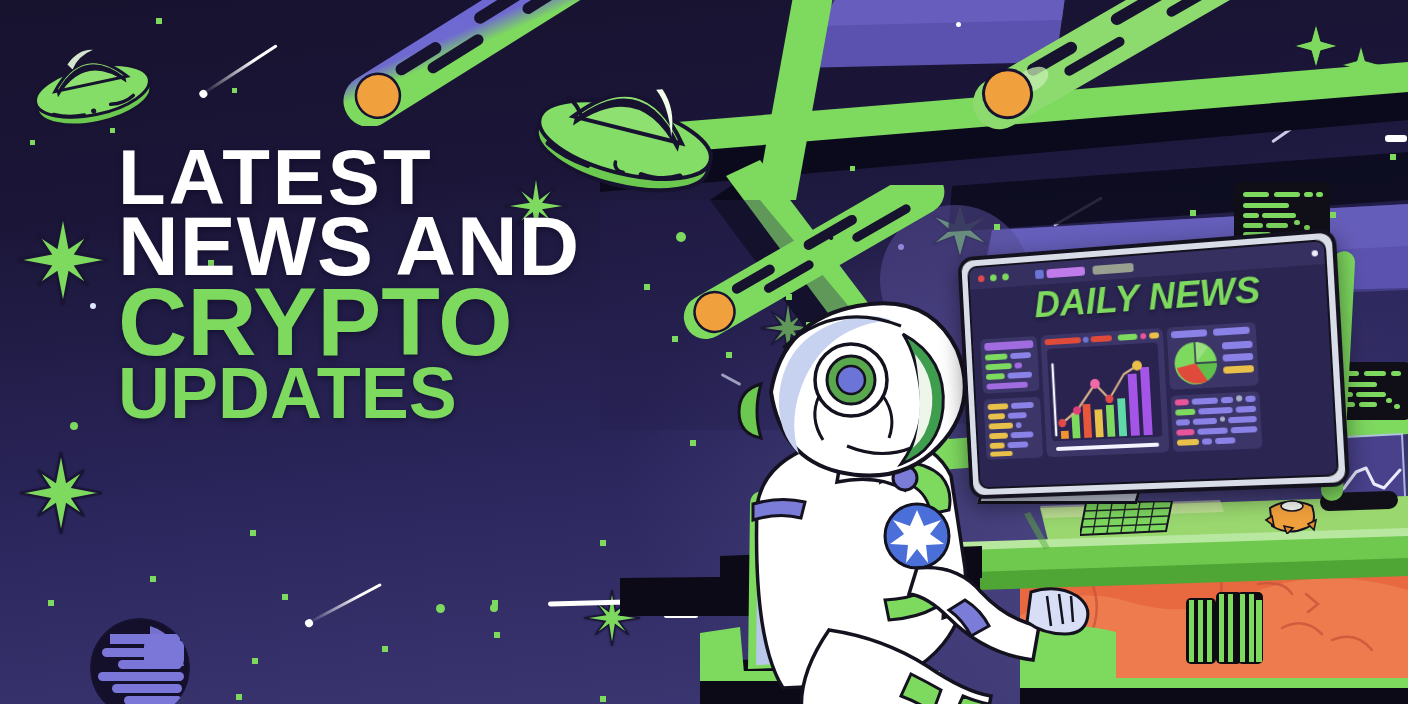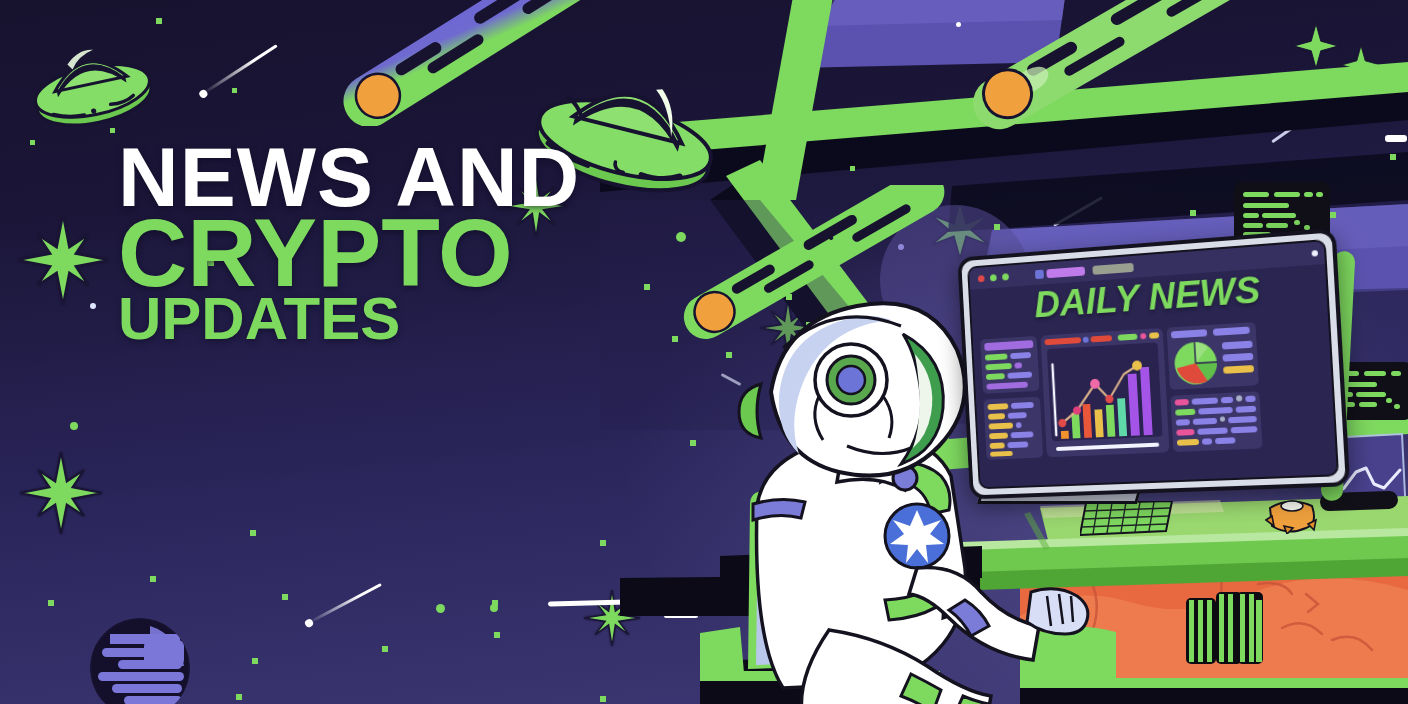--- a/index.html
+++ b/index.html
@@ -35,21 +35,21 @@
     font-stretch: condensed;
     text-transform: uppercase;
     white-space: nowrap;
     text-shadow: 0 2px 6px rgba(10,8,30,0.55);
   }
   #headline .ln.w { color: #ffffff; }
   #headline .ln.g { color: #7ed95f; }
   #headline .l1 { font-size: 78px; letter-spacing: 3px; }
   #headline .l2 { font-size: 96px; margin-top: -4px; letter-spacing: 0px; }
   #headline .l3 { font-size: 84px; margin-top: -2px; letter-spacing: 1px; }
-  #headline .l4 { font-size: 60px; margin-top: -2px; letter-spacing: 0px; }
+  #headline .l4 { font-size: 72px; margin-top: -2px; letter-spacing: 0px; }
 
   
   .dot { position: absolute; background: #7ed95f; border-radius: 50%; }
   .sq  { position: absolute; background: #7ed95f; }
   .dotp{ position: absolute; background: #8f87d8; border-radius: 50%; }
   .dotw{ position: absolute; background: #ffffff; border-radius: 50%; }
 
   .spark {
     position: absolute;
     color: #7ed95f;
@@ -619,18 +619,19 @@
         <div class="bar" style="left:25px;top:34px;width:30px;height:6px;background:#8b82e8;"></div>
         <div class="bar" style="left:58px;top:34px;width:26px;height:6px;background:#8b82e8;"></div>
         <div class="bar" style="left:4px;top:44px;width:22px;height:6px;background:#e8c04a;"></div>
         <div class="bar" style="left:29px;top:44px;width:10px;height:6px;background:#8b82e8;"></div>
         <div class="bar" style="left:42px;top:44px;width:20px;height:6px;background:#8b82e8;"></div>
       </div>
     </div>
   </div>
 
   <div id="headline">
+    <span class="ln w l1">LATEST</span>
     <span class="ln w l3">NEWS AND</span>
     <span class="ln g l2">CRYPTO</span>
     <span class="ln g l4">UPDATES</span>
   </div>
 
 </div>
 
 </body></html>

